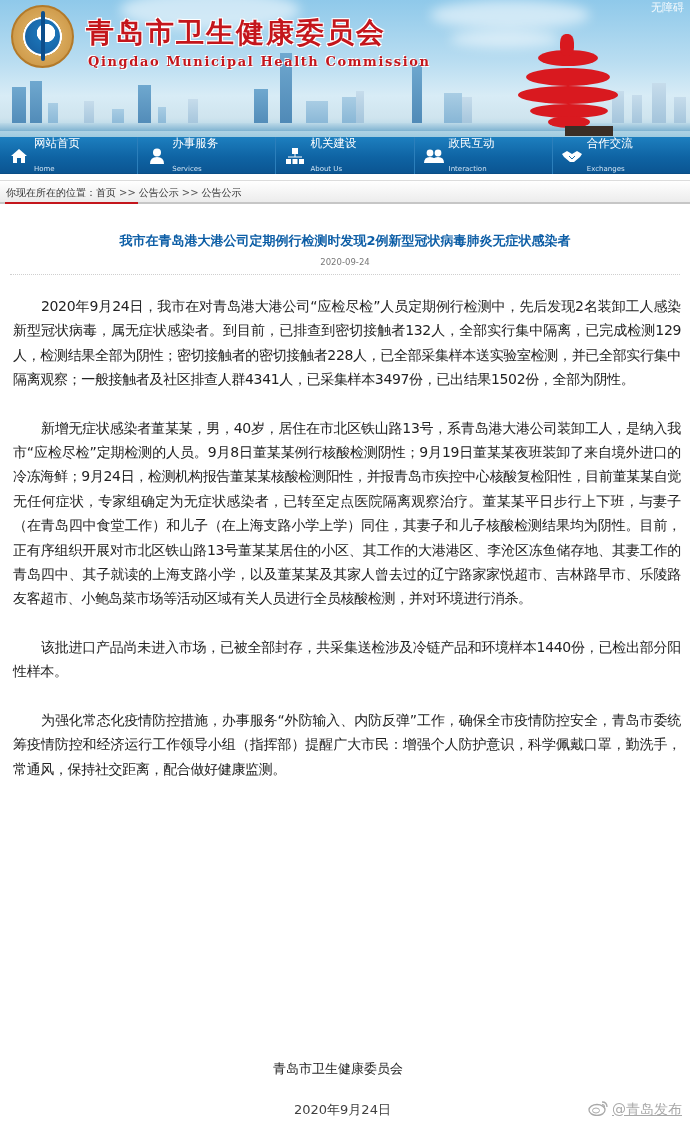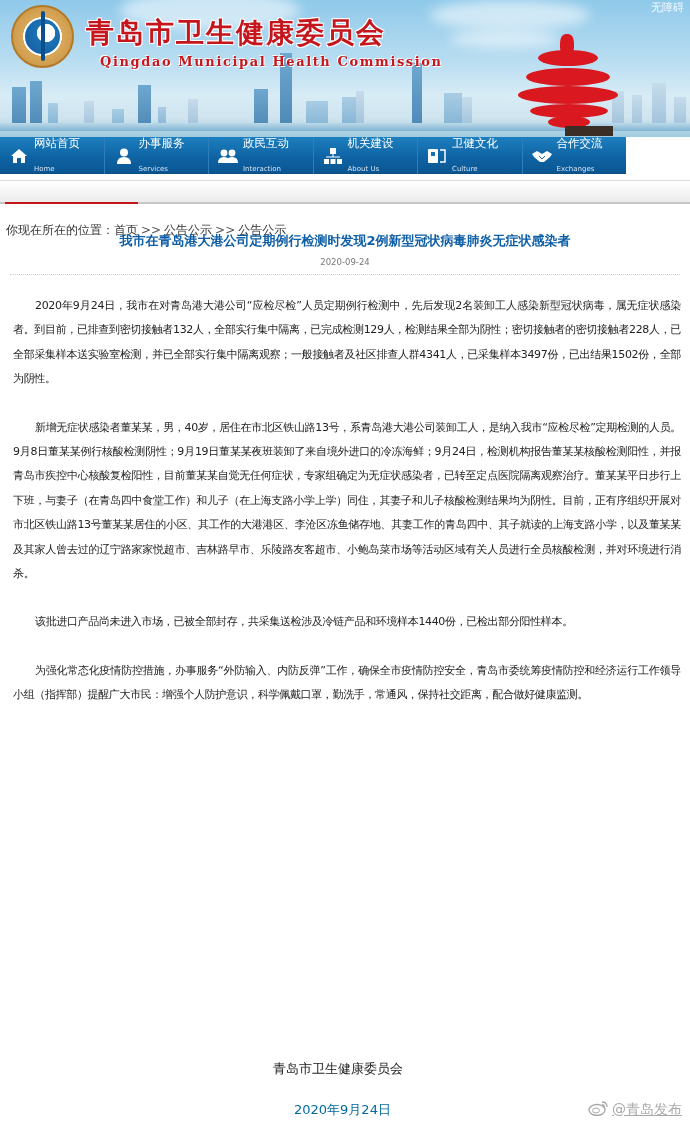--- a/index.html
+++ b/index.html
@@ -32,77 +32,76 @@
 
     .site-title {
       position: absolute; left: 86px; top: 14px; font-family: "DejaVu Serif", "Liberation Serif", serif;
       font-size: 28px; font-weight: bold; color: #c4161c; letter-spacing: 2px;
       text-shadow: 1px 1px 0 #fff, -1px -1px 0 #fff, 1px -1px 0 #fff, -1px 1px 0 #fff;
     }
     .site-subtitle {
       position: absolute; left: 88px; top: 54px; font-family: "DejaVu Serif", "Liberation Serif", serif;
       font-size: 13px; font-weight: bold; color: #c4161c; letter-spacing: 1.6px;
       text-shadow: 1px 1px 0 #fff, -1px -1px 0 #fff;
-      margin-left: 12px;
     }
     .accessibility {
       position: absolute; right: 6px; top: 0px; font-size: 11px; color: #ffffff; opacity: 0.9; font-family: Liberation Serif, serif;
     }
 
     
     .sculpture { position: absolute; left: 518px; top: 30px; width: 105px; height: 105px; }
     .ring { position: absolute; background: #d9191f; border-radius: 50%; }
     .sculpt-base { position: absolute; left: 47px; top: 96px; width: 48px; height: 10px; background: #3a2e26; }
 
     
     .nav {
-      position: absolute; left: 0; top: 137px; width: 626px; height: 37px;
+      position: absolute; left: 0; top: 137px; width: 690px; height: 37px;
       background: linear-gradient(180deg, #1d7fbf 0%, #0f64a4 55%, #0b5592 100%);
       display: flex; border-bottom: 1px solid #0a4e86;
     }
     .nav-item {
       flex: 1; display: flex; align-items: center; padding-left: 9px; height: 37px;
       border-right: 1px solid #2c7fbb; cursor: pointer;
     }
     .nav-item:last-child { border-right: none; }
     .nav-icon { width: 20px; height: 20px; margin-right: 5px; display: flex; align-items: center; justify-content: center; }
     .nav-text { display: flex; flex-direction: column; line-height: 1; }
     .nav-cn { font-size: 11.5px; color: #ffffff; }
     .nav-en { font-size: 7px; color: #cfe3f3; margin-top: 16px; }
 
     
     .breadcrumb-bar {
       position: absolute; left: 0; top: 180px; width: 690px; height: 24px;
       background: linear-gradient(180deg, #ffffff, #ececec);
       border-top: 1px solid #dcdcdc; border-bottom: 2px solid #c6c6c6;
     }
     .breadcrumb-accent { position: absolute; left: 5px; bottom: -2px; width: 133px; height: 2px; background: #c4161c; }
-    .breadcrumb { position: absolute; left: 6px; top: 5px; font-size: 12px; color: #333; white-space: nowrap; margin-top: 36px; }
+    .breadcrumb { position: absolute; left: 6px; top: 5px; font-size: 10px; color: #333; white-space: nowrap; }
     .breadcrumb a { color: #333; text-decoration: none; }
     .breadcrumb .sep { margin: 0 3px; color: #555; }
 
     
     .article-title {
       position: absolute; left: 0; top: 232px; width: 690px; text-align: center;
       font-size: 13px; font-weight: bold; color: #0d5ea6;
     }
     .article-date {
       position: absolute; left: 0; top: 257px; width: 690px; text-align: center;
       font-size: 8.5px; color: #777;
     }
     .article-divider {
       position: absolute; left: 10px; top: 274px; width: 670px; border-top: 1px dotted #cfcfcf;
     }
     .content { position: absolute; left: 13px; top: 294px; width: 668px; }
     .para {
-      font-size: 11px; line-height: 24.4px; color: #222; text-indent: 2em;
+      font-size: 14px; line-height: 24.4px; color: #222; text-indent: 2em;
       text-align: justify; margin-bottom: 24px; letter-spacing: -0.35px;
     }
     .sign-org { position: absolute; left: 273px; top: 1060px; font-size: 13px; color: #222; }
-    .sign-date { position: absolute; left: 294px; top: 1101px; font-size: 13px; color: #0369a1; }
+    .sign-date { position: absolute; left: 294px; top: 1101px; font-size: 13px; color: #404040; }
 
     .watermark {
       position: absolute; right: 8px; top: 1100px; font-size: 14px; color: #9a9a9a;
       display: flex; align-items: center; opacity: 0.85; text-decoration: underline;
     }
     .watermark svg { margin-right: 4px; }
   </style>
 </head>
 <body>
 
@@ -174,59 +173,46 @@
           <path d="M0 16 Q0 9 7 9 Q14 9 14 16 Z" fill="#fff"></path>
         </svg>
     </span>
     <span class="nav-text">
       <span class="nav-cn">办事服务</span>
       <span class="nav-en">Services</span>
     </span>
   </div>
   <div class="nav-item">
     <span class="nav-icon">
-      <svg width="20" height="14" viewBox="0 0 20 14">
-          <circle cx="6" cy="4" r="3.4" fill="#fff"></circle>
-          <path d="M0 14 Q0 8 6 8 Q12 8 12 14 Z" fill="#fff"></path>
-          <circle cx="14" cy="4" r="3.4" fill="#fff"></circle>
-          <path d="M8 14 Q8 8 14 8 Q20 8 20 14 Z" fill="#fff"></path>
-        </svg>
-    </span>
-    <span class="nav-text">
-      <span class="nav-cn">政民互动</span>
-      <span class="nav-en">Interaction</span>
-    </span>
-  </div>
-  <div class="nav-item">
-    <span class="nav-icon">
       <svg width="18" height="16" viewBox="0 0 18 16">
           <rect x="6" y="0" width="6" height="6" fill="#fff"></rect>
           <rect x="8.5" y="6" width="1" height="3" fill="#fff"></rect>
           <rect x="2" y="8.5" width="14" height="1" fill="#fff"></rect>
           <rect x="0" y="11" width="5" height="5" fill="#fff"></rect>
           <rect x="6.5" y="11" width="5" height="5" fill="#fff"></rect>
           <rect x="13" y="11" width="5" height="5" fill="#fff"></rect>
         </svg>
     </span>
     <span class="nav-text">
       <span class="nav-cn">机关建设</span>
       <span class="nav-en">About Us</span>
     </span>
   </div>
   <div class="nav-item">
     <span class="nav-icon">
-      <svg width="18" height="14" viewBox="0 0 18 14">
-          <rect x="0" y="0" width="10" height="14" rx="1" fill="#fff"></rect>
-          <rect x="3" y="3" width="4" height="4" fill="#1a6fae"></rect>
-          <path d="M12 1 H17 V13 H12" stroke="#fff" stroke-width="1.5" fill="none"></path>
-        </svg>
-    </span>
-    <span class="nav-text">
-      <span class="nav-cn">卫健文化</span>
-      <span class="nav-en">Culture</span>
+      <svg width="20" height="14" viewBox="0 0 20 14">
+          <circle cx="6" cy="4" r="3.4" fill="#fff"></circle>
+          <path d="M0 14 Q0 8 6 8 Q12 8 12 14 Z" fill="#fff"></path>
+          <circle cx="14" cy="4" r="3.4" fill="#fff"></circle>
+          <path d="M8 14 Q8 8 14 8 Q20 8 20 14 Z" fill="#fff"></path>
+        </svg>
+    </span>
+    <span class="nav-text">
+      <span class="nav-cn">政民互动</span>
+      <span class="nav-en">Interaction</span>
     </span>
   </div>
   <div class="nav-item">
     <span class="nav-icon">
       <svg width="20" height="14" viewBox="0 0 20 14">
           <path d="M0 5 L5 2 L10 5 L15 2 L20 5 L18 8 L12 13 L8 13 L2 8 Z" fill="#fff"></path>
           <path d="M7 7 L10 10 L13 7" stroke="#1a6fae" stroke-width="1" fill="none"></path>
         </svg>
     </span>
     <span class="nav-text">

